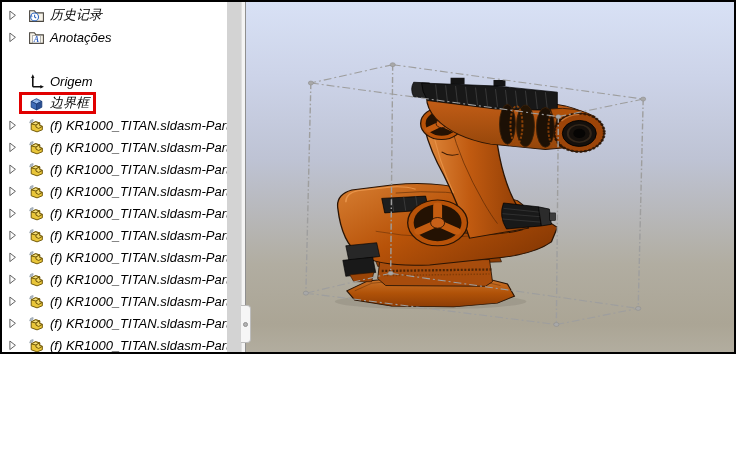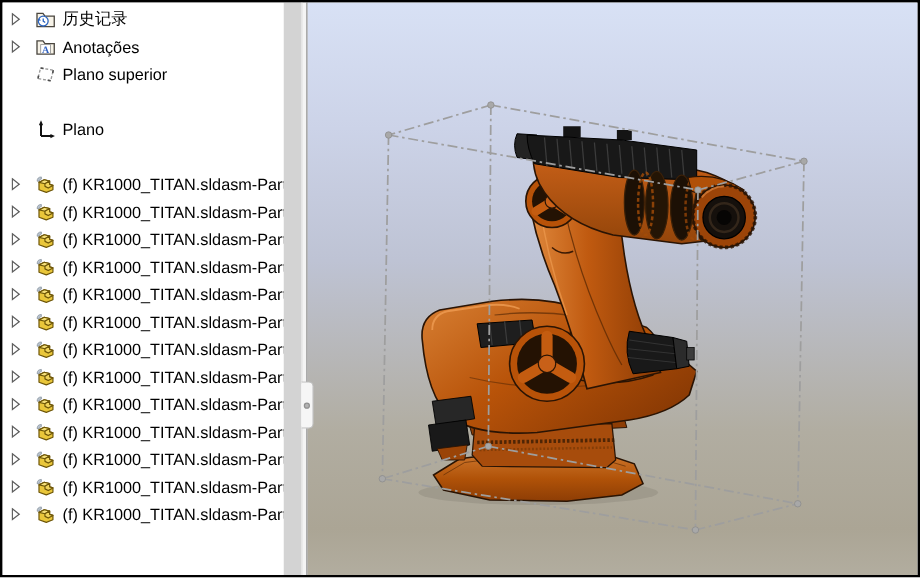--- a/index.html
+++ b/index.html
@@ -1,20 +1,21 @@
 <!DOCTYPE html>
 <html style="--highlight_red: #e10000; --robot_orange: #c45c10; --robot_orange_dark: #8a3a04; --part_black: #1b1b1b; --box_line: #9e9e9e; --bg_top: #d8e1f5; --bg_bottom: #aba595; --panel_bg: #ffffff;"><head>
 <meta charset="utf-8">
 <style>
   html,body{margin:0;padding:0;background:#fff;}
   *{box-sizing:border-box;}
   .window{
-    position:relative;width:736px;height:462px;border:2px solid #000;
+    position:relative;width:736px;height:354px;border:2px solid #000;
     display:flex;overflow:hidden;background:#fff;
     font-family:"Liberation Sans","DejaVu Sans",sans-serif;
+    font-style:italic;
   }
   
   .tree{width:225px;height:100%;background:var(--panel_bg,#fff);padding-top:2px;overflow:hidden;flex:none;}
   .row{height:22px;display:flex;align-items:center;padding-left:5px;white-space:nowrap;}
   .t-arrow{width:12px;height:12px;flex:none;display:flex;align-items:center;justify-content:center;}
   .hl-wrap{display:inline-flex;align-items:center;height:22px;padding:0 4px 0 2px;border:3px solid transparent;}
   .hl-wrap.hl{border-color:var(--highlight_red,#e10000);}
   .t-icon{width:17px;height:17px;flex:none;margin-left:4px;display:flex;align-items:center;justify-content:center;}
   .t-icon svg{width:17px;height:17px;}
   .t-label{margin-left:5px;font-size:13px;color:#000;}
@@ -73,48 +74,49 @@
               <path d="M1.5,3.5 h4.5 l1.5,2 h7 v8 h-13 z" fill="#f7f3e8" stroke="#4a463f" stroke-width="1"></path>
               <rect x="4.3" y="6.3" width="7.4" height="6.8" fill="#fff" stroke="#8a8a8a" stroke-width="0.6"></rect>
               <text x="8" y="12.3" font-size="7.5" font-weight="bold" fill="#2e5fc0" text-anchor="middle" font-family="Liberation Serif, serif">A</text>
             </svg>
           </span>
       <span class="t-label">Anotações</span>
     </span>
   </div>
       <div class="row">
     <span class="t-arrow"></span>
-    <span class="hl-wrap">
-      <span class="t-icon">
-            <svg viewBox="0 0 16 16">
-              <path d="M4.2,3.2 L13.8,4.8 L11.8,12.8 L2.2,11.2 Z" fill="none" stroke="#9a9a9a" stroke-width="1" stroke-dasharray="2.2 1.4"></path>
-              <path d="M4.2,3.2 l2.2,0.4 M13.8,4.8 l-0.5,2.2 M11.8,12.8 l-2.2,-0.4 M2.2,11.2 l0.5,-2.2" stroke="#4c4c4c" stroke-width="1.2" fill="none"></path>
-            </svg>
-          </span>
-      <span class="t-label">Plano superior</span>
-    </span>
-  </div>
-      <div class="row">
-    <span class="t-arrow"></span>
   </div>
       <div class="row">
     <span class="t-arrow"></span>
     <span class="hl-wrap">
       <span class="t-icon">
             <svg viewBox="0 0 16 16">
               <path d="M4.5,13 L4.5,3.5 M4.5,13 L13,13" stroke="#111" stroke-width="1.5" fill="none"></path>
               <path d="M4.5,1.2 L2.9,4.8 L6.1,4.8 Z" fill="#111"></path>
               <path d="M15,13 L11.6,11.4 L11.6,14.6 Z" fill="#111"></path>
             </svg>
           </span>
-      <span class="t-label">Plano</span>
+      <span class="t-label">Origem</span>
     </span>
   </div>
       <div class="row">
     <span class="t-arrow"></span>
+    <span class="hl-wrap hl">
+      <span class="t-icon">
+            <svg viewBox="0 0 16 16">
+              <g stroke="#1c3f7c" stroke-width="0.8">
+                <path d="M3,6 L8,3.5 L13,6 L8,8.5 Z" fill="#7fa7e0"></path>
+                <path d="M3,6 L8,8.5 L8,14 L3,11.5 Z" fill="#3f6cb7"></path>
+                <path d="M13,6 L8,8.5 L8,14 L13,11.5 Z" fill="#2a4f92"></path>
+              </g>
+              <path d="M5.3,6 l1.7,-0.9 M7.4,7.1 l1.7,-0.9" stroke="#cfe0f8" stroke-width="0.7"></path>
+            </svg>
+          </span>
+      <span class="t-label">边界框</span>
+    </span>
   </div>
       <div class="row">
     <span class="t-arrow">
           <svg viewBox="0 0 9 12" width="8" height="11">
             <path d="M1,1 L7.2,5.8 L1,10.6 Z" fill="#fdfdfd" stroke="#5f5f5f" stroke-width="1.1"></path>
           </svg>
         </span>
     <span class="hl-wrap">
       <span class="t-icon">
             <svg viewBox="0 0 16 16">

